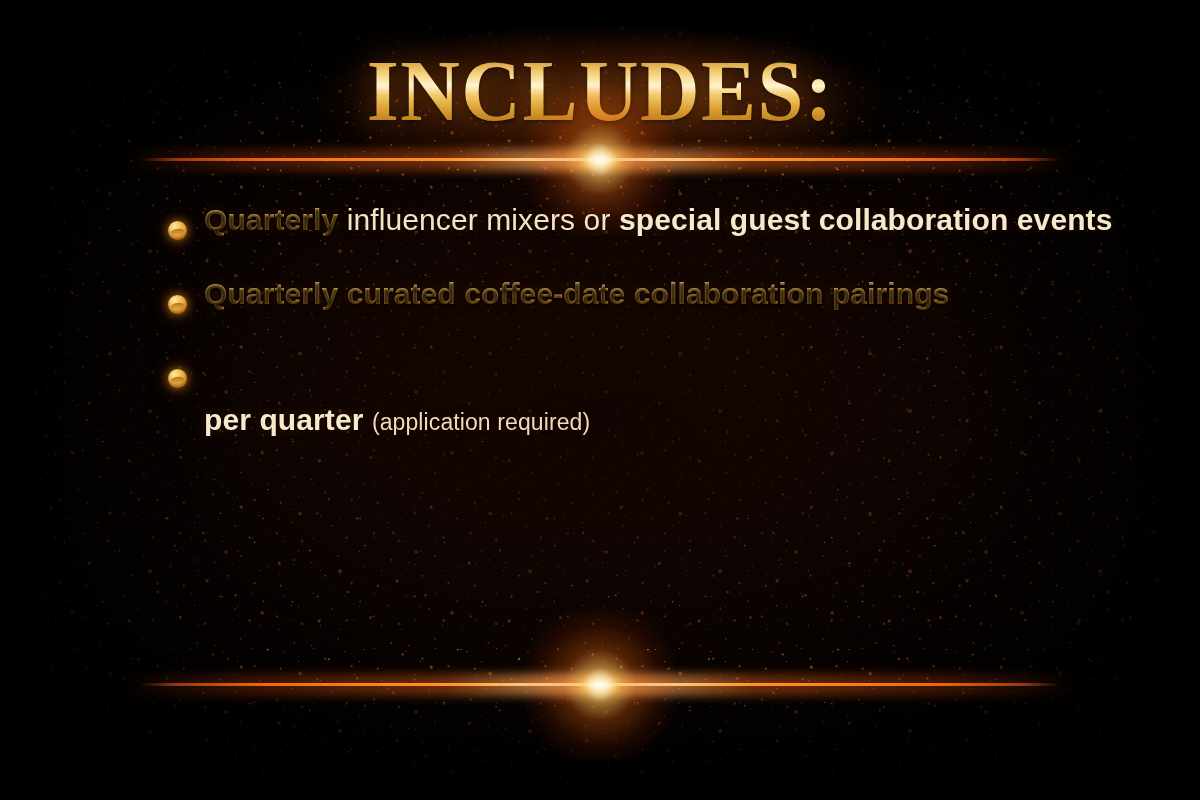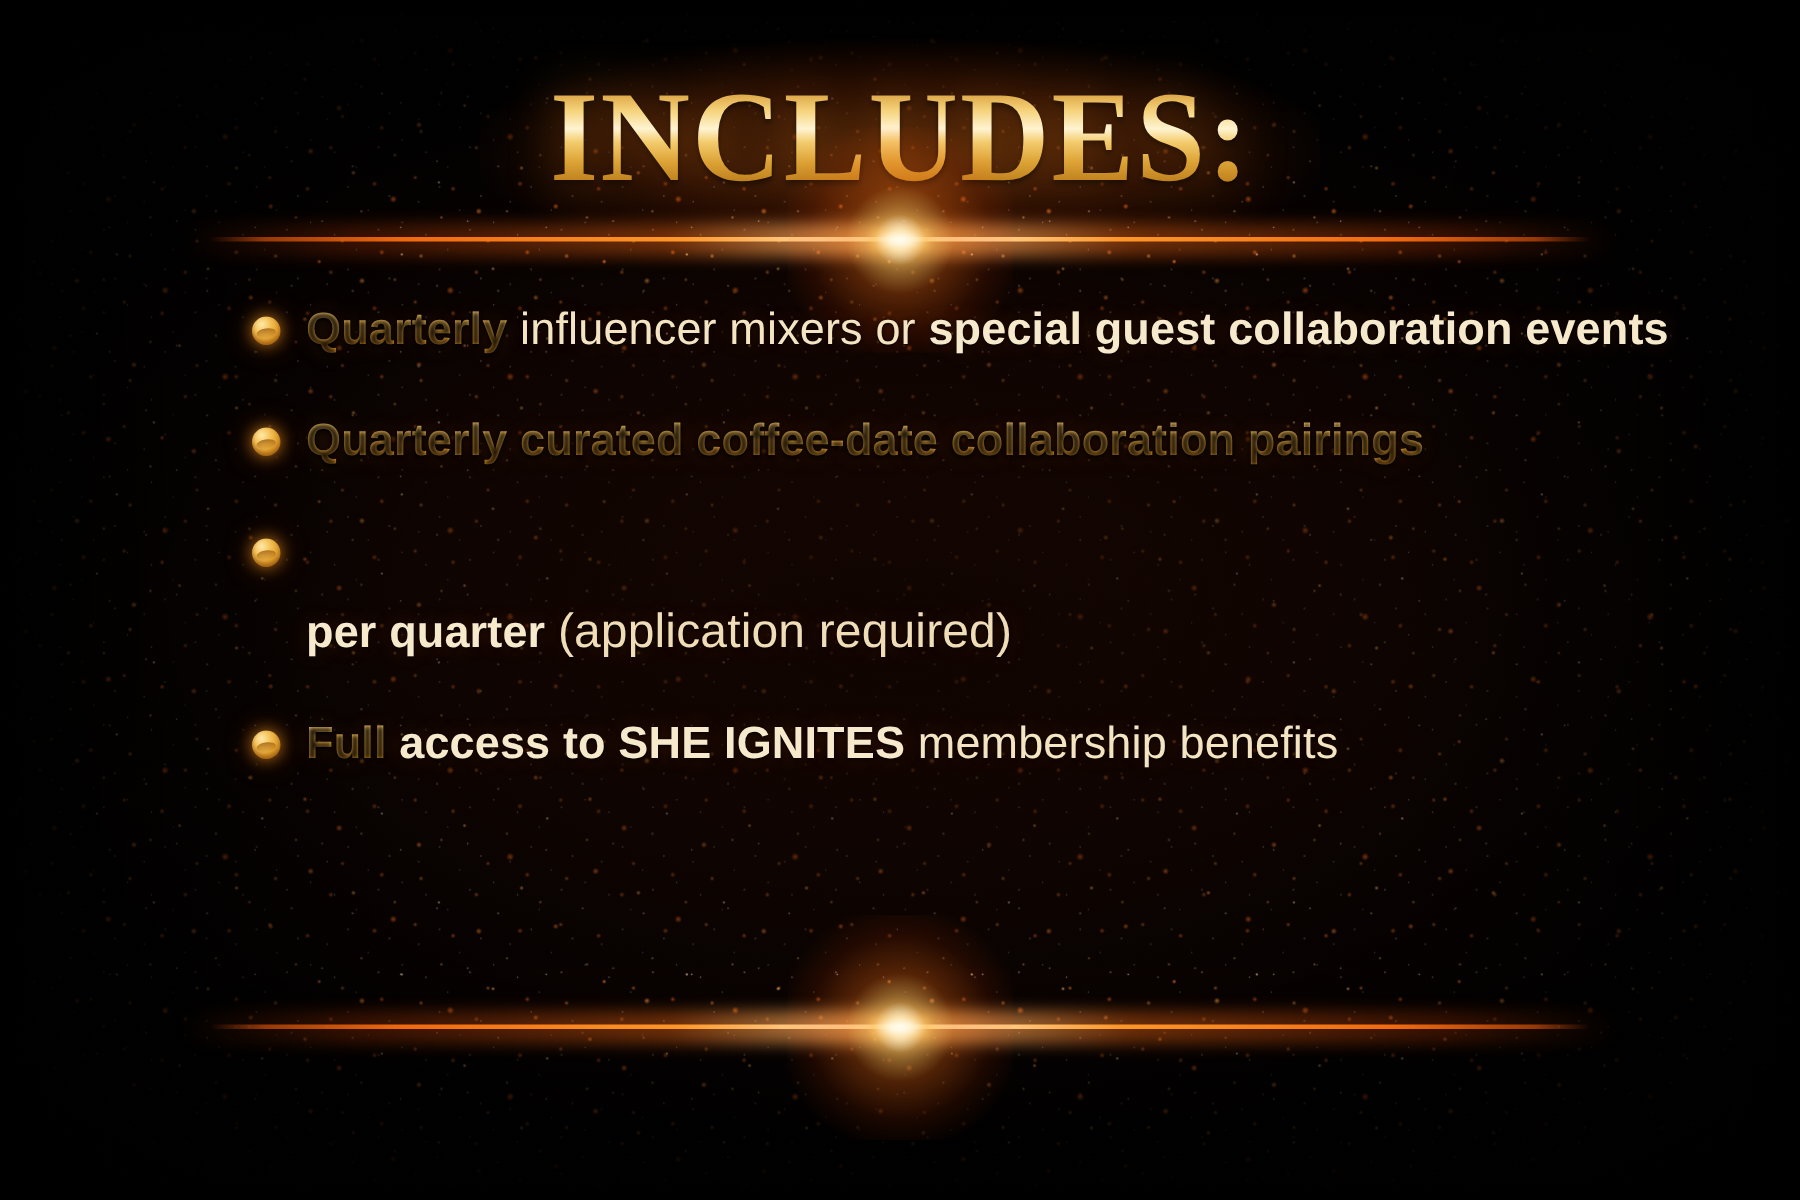--- a/index.html
+++ b/index.html
@@ -231,21 +231,21 @@
 
   
   #list {
     position: absolute;
     top: 200px;
     left: 168px;
     width: 1000px;
   }
   .row {
     display: flex;
-    align-items: flex-start;
+    align-items: flex-end;
     min-height: 40px;
     margin-bottom: 34px;
   }
   .row.cont { margin-top: -22px; }
   .bullet {
     flex: 0 0 auto;
     width: 19px; height: 19px;
     margin-top: 11px;
     margin-right: 17px;
     border-radius: 50%;
@@ -287,21 +287,21 @@
     font-weight: bold;
     color: #f7e9cb;
   }
   .c-r {  
     font-weight: normal;
     color: #f4e4c2;
   }
   .c-s {  
     font-weight: normal;
     color: #f0dcb6;
-    font-size: 32px;
+    font-size: 23px;
   }
 </style>
 </head>
 <body>
 
 <div id="slide">
 
   <div class="bg-layer" id="bg-base"></div>
   <div class="bg-layer" id="bg-sparks-a"></div>
   <div class="bg-layer" id="bg-sparks-b"></div>
@@ -338,24 +338,20 @@
     <div class="row">
       <div class="bullet"></div>
     </div>
 
     <div class="row cont">
       <div class="bullet"></div>
       <div class="text"><span class="seg c-b">per quarter </span><span class="seg c-s">(application required)</span></div>
     </div>
 
 
-    <div class="row">
-      <div class="bullet"></div>
-      <div class="text"><span class="seg g-b">Full </span><span class="seg c-b">access to SHE IGNITES </span><span class="seg c-r">membership benefits</span></div>
-    </div>
 
   </div>
 
   <div class="divider" id="divider-bottom">
     <div class="beam-soft"></div>
     <div class="beam"></div>
     <div class="core"></div>
     <div class="core-hot"></div>
   </div>
 

